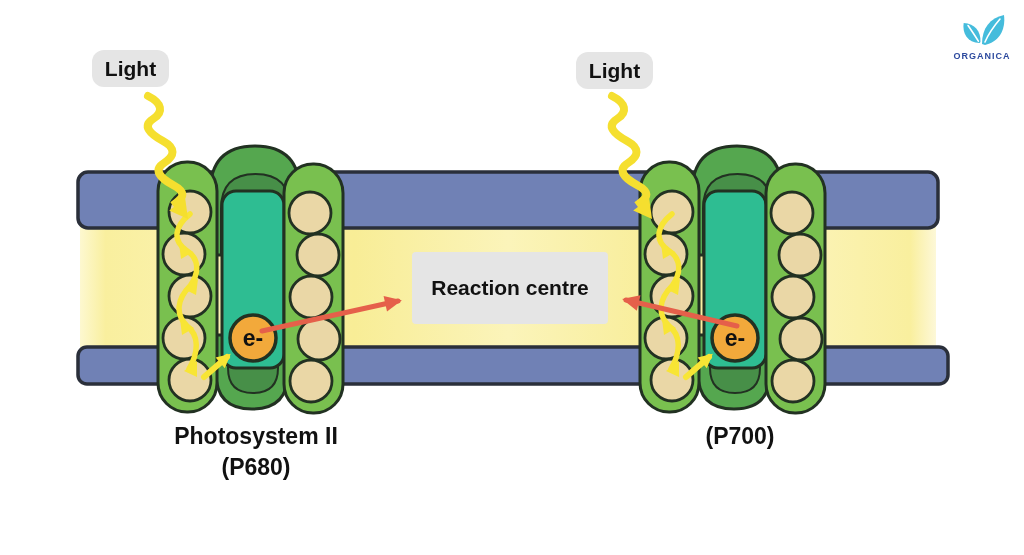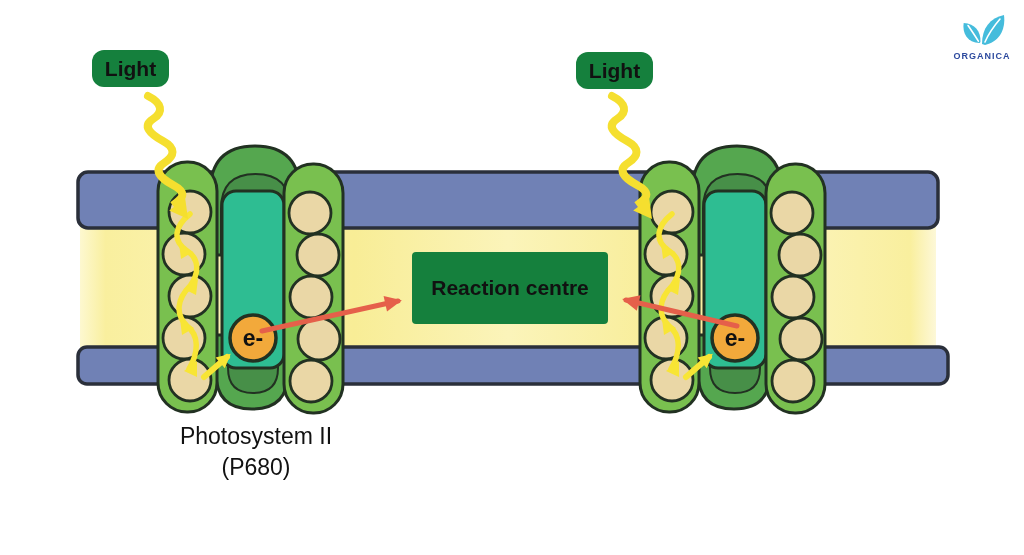--- a/index.html
+++ b/index.html
@@ -1,29 +1,29 @@
 <!DOCTYPE html>
 <html><head>
 <meta charset="utf-8">
 <style>
   html,body{margin:0;padding:0;background:#ffffff;}
   body{font-family:"Liberation Sans",sans-serif;}
   .canvas{position:relative;width:1024px;height:555px;background:#ffffff;overflow:hidden;}
   .canvas svg.diagram{position:absolute;left:0;top:0;}
 
-  .tag{position:absolute;background:#15803d;border-radius:12px;display:flex;
+  .tag{position:absolute;background:#e5e5e5;border-radius:12px;display:flex;
        align-items:center;justify-content:center;font-weight:700;color:#111111;}
   .light-tag{width:77px;height:37px;font-size:21px;}
   .light-tag.left{left:92px;top:50px;}
   .light-tag.right{left:576px;top:52px;}
 
   .reaction-tag{left:412px;top:252px;width:196px;height:72px;border-radius:4px;
        flex-direction:column;font-size:21px;line-height:32px;text-align:center;}
 
-  .ps-label{position:absolute;width:232px;text-align:center;font-weight:400;
+  .ps-label{position:absolute;width:232px;text-align:center;font-weight:700;
        font-size:23px;line-height:31px;color:#111111;}
   .ps-label.ps2{left:140px;top:421px;}
   .ps-label.ps1{left:624px;top:421px;}
 
   .logo{position:absolute;left:942px;top:10px;width:80px;display:flex;
         flex-direction:column;align-items:center;}
   .logo .brand-text{margin-top:1px;font-size:9px;font-weight:700;
         letter-spacing:1px;color:#2D4A9E;}
 </style>
 </head>
@@ -141,20 +141,21 @@
 
   <div class="tag reaction-tag">
     <div>Reaction centre</div>
   </div>
 
   <div class="ps-label ps2">
     <div>Photosystem II</div>
     <div>(P680)</div>
   </div>
   <div class="ps-label ps1">
+    <div>(P700)</div>
   </div>
 
   <div class="logo">
     <svg width="48" height="40" viewBox="0 0 48 40">
       <g fill="#45BCDC">
         <path d="M20,34 C8,32 4,22 7,12 C18,14 23,23 21,33 Z" transform="rotate(-8 14 22)"></path>
         <path d="M24,34 C24,18 32,8 46,5 C48,21 40,32 27,35 Z"></path>
       </g>
       <g stroke="#ffffff" stroke-width="1.6" fill="none" stroke-linecap="round">
         <path d="M11,15 C14,21 17,27 19,32" transform="rotate(-8 14 22)"></path>

